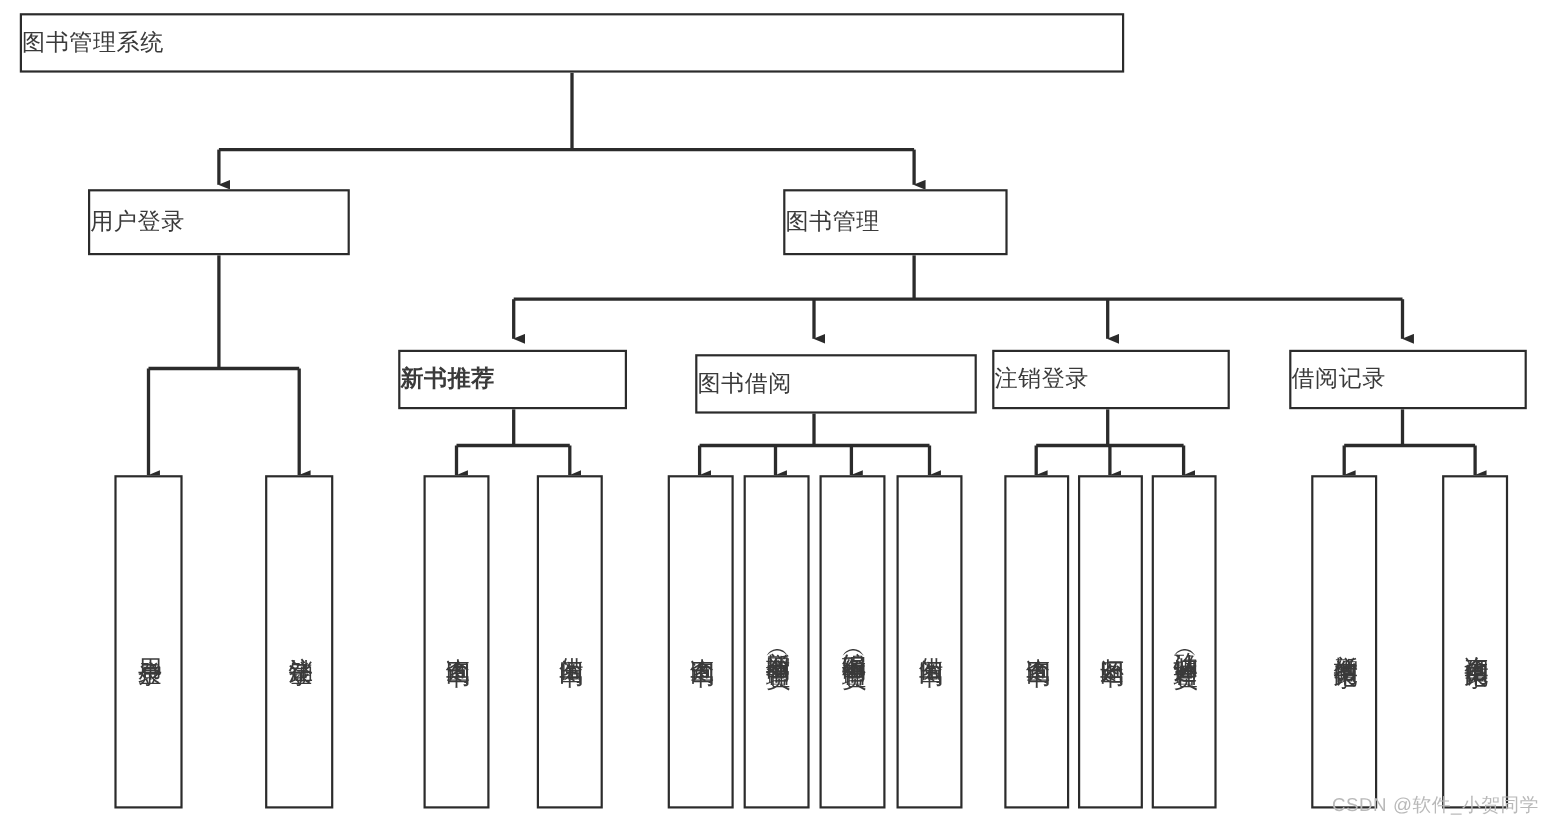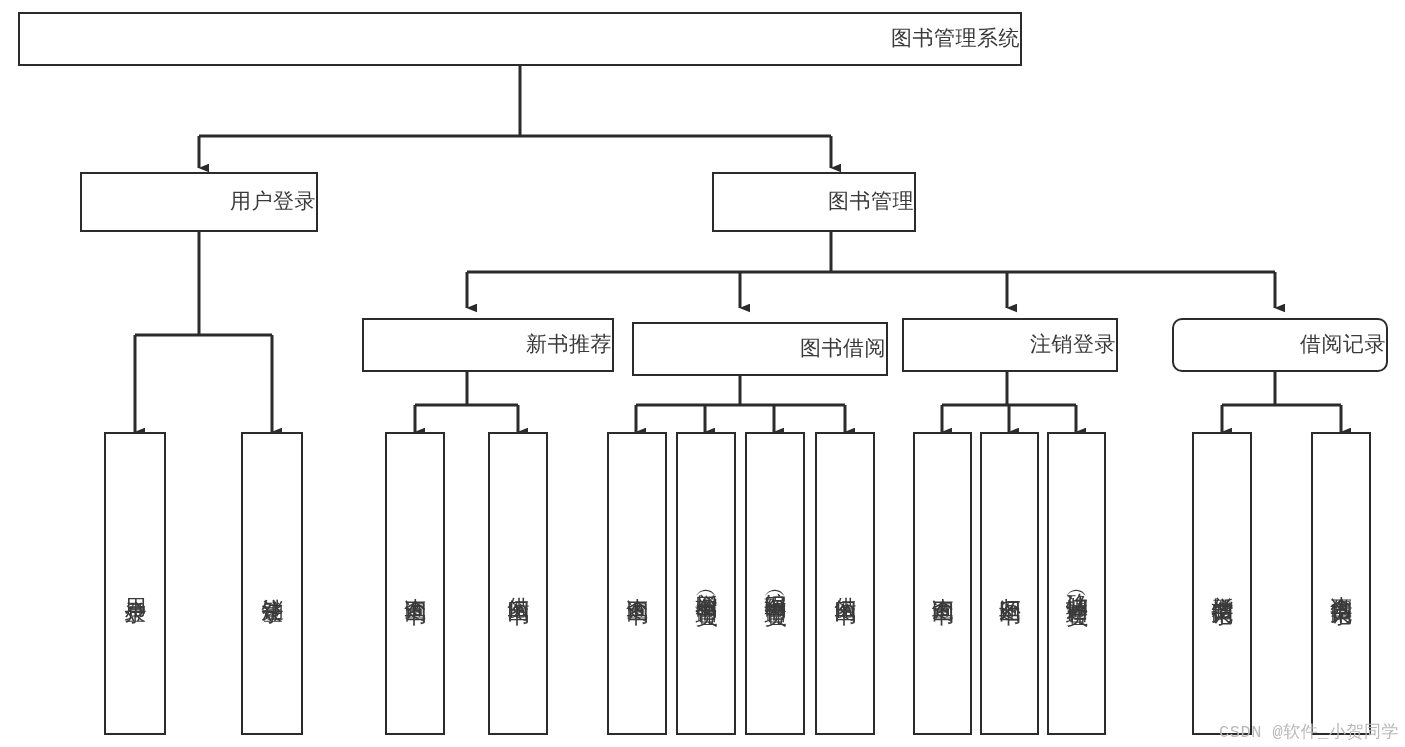--- a/index.html
+++ b/index.html
@@ -25,21 +25,21 @@
     width: 1405px;
     height: 747px;
   }
   .node {
     position: absolute;
     box-sizing: border-box;
     border: 2px solid #2b2b2b;
     background: #ffffff;
     display: flex;
     align-items: center;
-    justify-content: flex-end;
+    justify-content: flex-start;
     color: #333333;
   }
   .node-label {
     display: block;
     white-space: pre;
     letter-spacing: 0.5px;
     color: #3a3a3a;
   }
   .node.horizontal .node-label {
     writing-mode: horizontal-tb;
@@ -59,21 +59,21 @@
     text-align: center;
   }
   #watermark {
     position: absolute;
     right: 6px;
     bottom: 4px;
     font-size: 17px;
     color: #b9b9b9;
     letter-spacing: 0.5px;
     white-space: nowrap;
-    font-family: Liberation Mono, monospace;
+    font-family: Liberation Sans, sans-serif;
   }
 </style>
 </head>
 <body>
 
 <div id="diagram-root">
 
   <svg id="edge-layer" viewBox="0 0 1405 747" width="1405" height="747" xmlns="http://www.w3.org/2000/svg">
     <defs>
       <marker id="arrowhead" markerWidth="9" markerHeight="11" refX="4.5" refY="10.4" orient="auto" markerUnits="userSpaceOnUse">
@@ -128,30 +128,30 @@
     <span class="node-label">图书管理系统</span>
   </div>
 
   <div class="node horizontal" style="left:80px; top:172px; width:238px; height:60px;">
     <span class="node-label">用户登录</span>
   </div>
   <div class="node horizontal" style="left:712px; top:172px; width:204px; height:60px;">
     <span class="node-label">图书管理</span>
   </div>
 
-  <div class="node horizontal" style="left:362px; top:318px; width:252px; height:54px;">
+  <div class="node horizontal" style="left:362px; top:318px; width:208px; height:54px;font-weight:bold;">
     <span class="node-label">新书推荐</span>
   </div>
   <div class="node horizontal" style="left:632px; top:322px; width:256px; height:54px;">
     <span class="node-label">图书借阅</span>
   </div>
   <div class="node horizontal" style="left:902px; top:318px; width:216px; height:54px;">
     <span class="node-label">注销登录</span>
   </div>
-  <div class="node horizontal" style="left:1172px; top:318px; width:216px; height:54px;border-radius:10px;">
+  <div class="node horizontal" style="left:1172px; top:318px; width:216px; height:54px;">
     <span class="node-label">借阅记录</span>
   </div>
 
   <div class="node vertical" style="left:104px; top:432px; width:62px; height:303px;">
     <span class="node-label">用户登录</span>
   </div>
   <div class="node vertical" style="left:241px; top:432px; width:62px; height:303px;">
     <span class="node-label">注销登录</span>
   </div>
 

